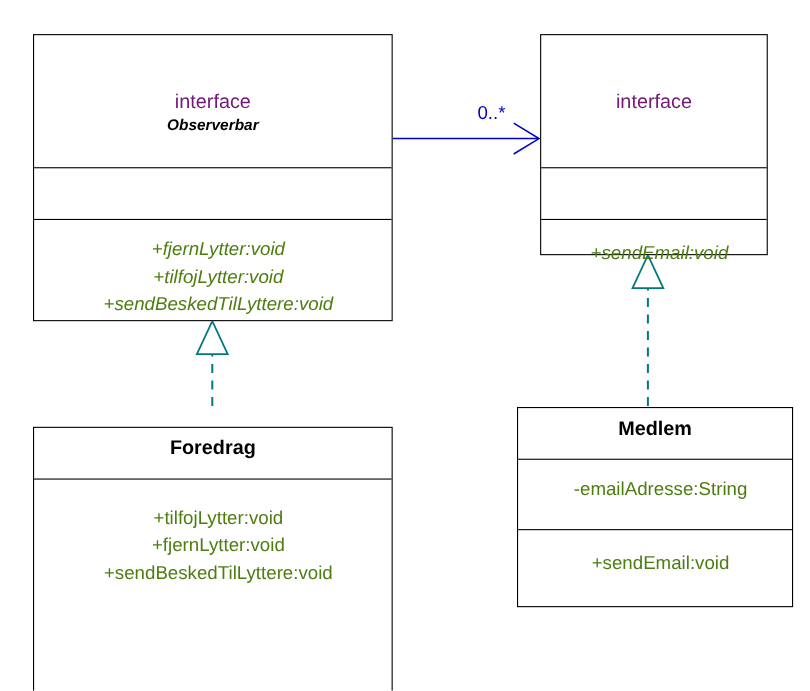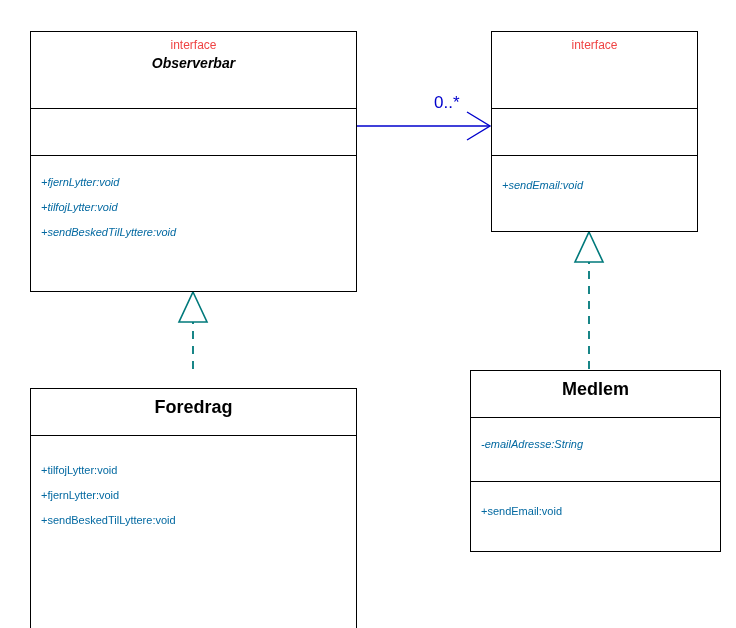--- a/index.html
+++ b/index.html
@@ -27,24 +27,25 @@
     box-sizing: border-box;
     border-bottom: 1px solid #000000;
     position: relative;
   }
   .compartment.last {
     border-bottom: none;
   }
 
   .stereotype {
     text-align: center;
-    font-size: 12px;
-    color: #ef4444;
+    font-size: 18px;
+    color: #701a75;
     line-height: 1.05;
     padding-top: 7px;
+    margin-top: 44px;
   }
   .iface-name {
     text-align: center;
     font-size: 14px;
     font-style: italic;
     font-weight: bold;
     color: #000000;
     line-height: 1.05;
     padding-top: 4px;
   }
@@ -56,25 +57,26 @@
     line-height: 1.05;
     padding-top: 9px;
   }
 
   .member-list {
     margin: 0;
     padding: 0;
     list-style: none;
   }
   .member {
-    font-size: 11px;
-    color: #0369a1;
+    font-size: 17px;
+    color: #4d7c0f;
     line-height: 25px;
     padding-left: 10px;
     white-space: nowrap;
+    text-align: center;
   }
   .member.italic {
     font-style: italic;
   }
 
   
   .connector-layer {
     position: absolute;
     left: 0;
     top: 0;
@@ -156,21 +158,21 @@
         <li class="member">+fjernLytter:void</li>
         <li class="member">+sendBeskedTilLyttere:void</li>
       </ul>
     </div>
   </div>
 
   <div class="uml-box" style="left:470px; top:370px; width:251px; height:182px;">
     <div class="compartment" style="height:47px;">
       <div class="class-name">Medlem</div>
     </div>
-    <div class="compartment" style="height:64px; padding-top:14px;font-style:italic;">
+    <div class="compartment" style="height:64px; padding-top:14px;">
       <ul class="member-list">
         <li class="member">-emailAdresse:String</li>
       </ul>
     </div>
     <div class="compartment last" style="height:70px; padding-top:17px;">
       <ul class="member-list">
         <li class="member">+sendEmail:void</li>
       </ul>
     </div>
   </div>

